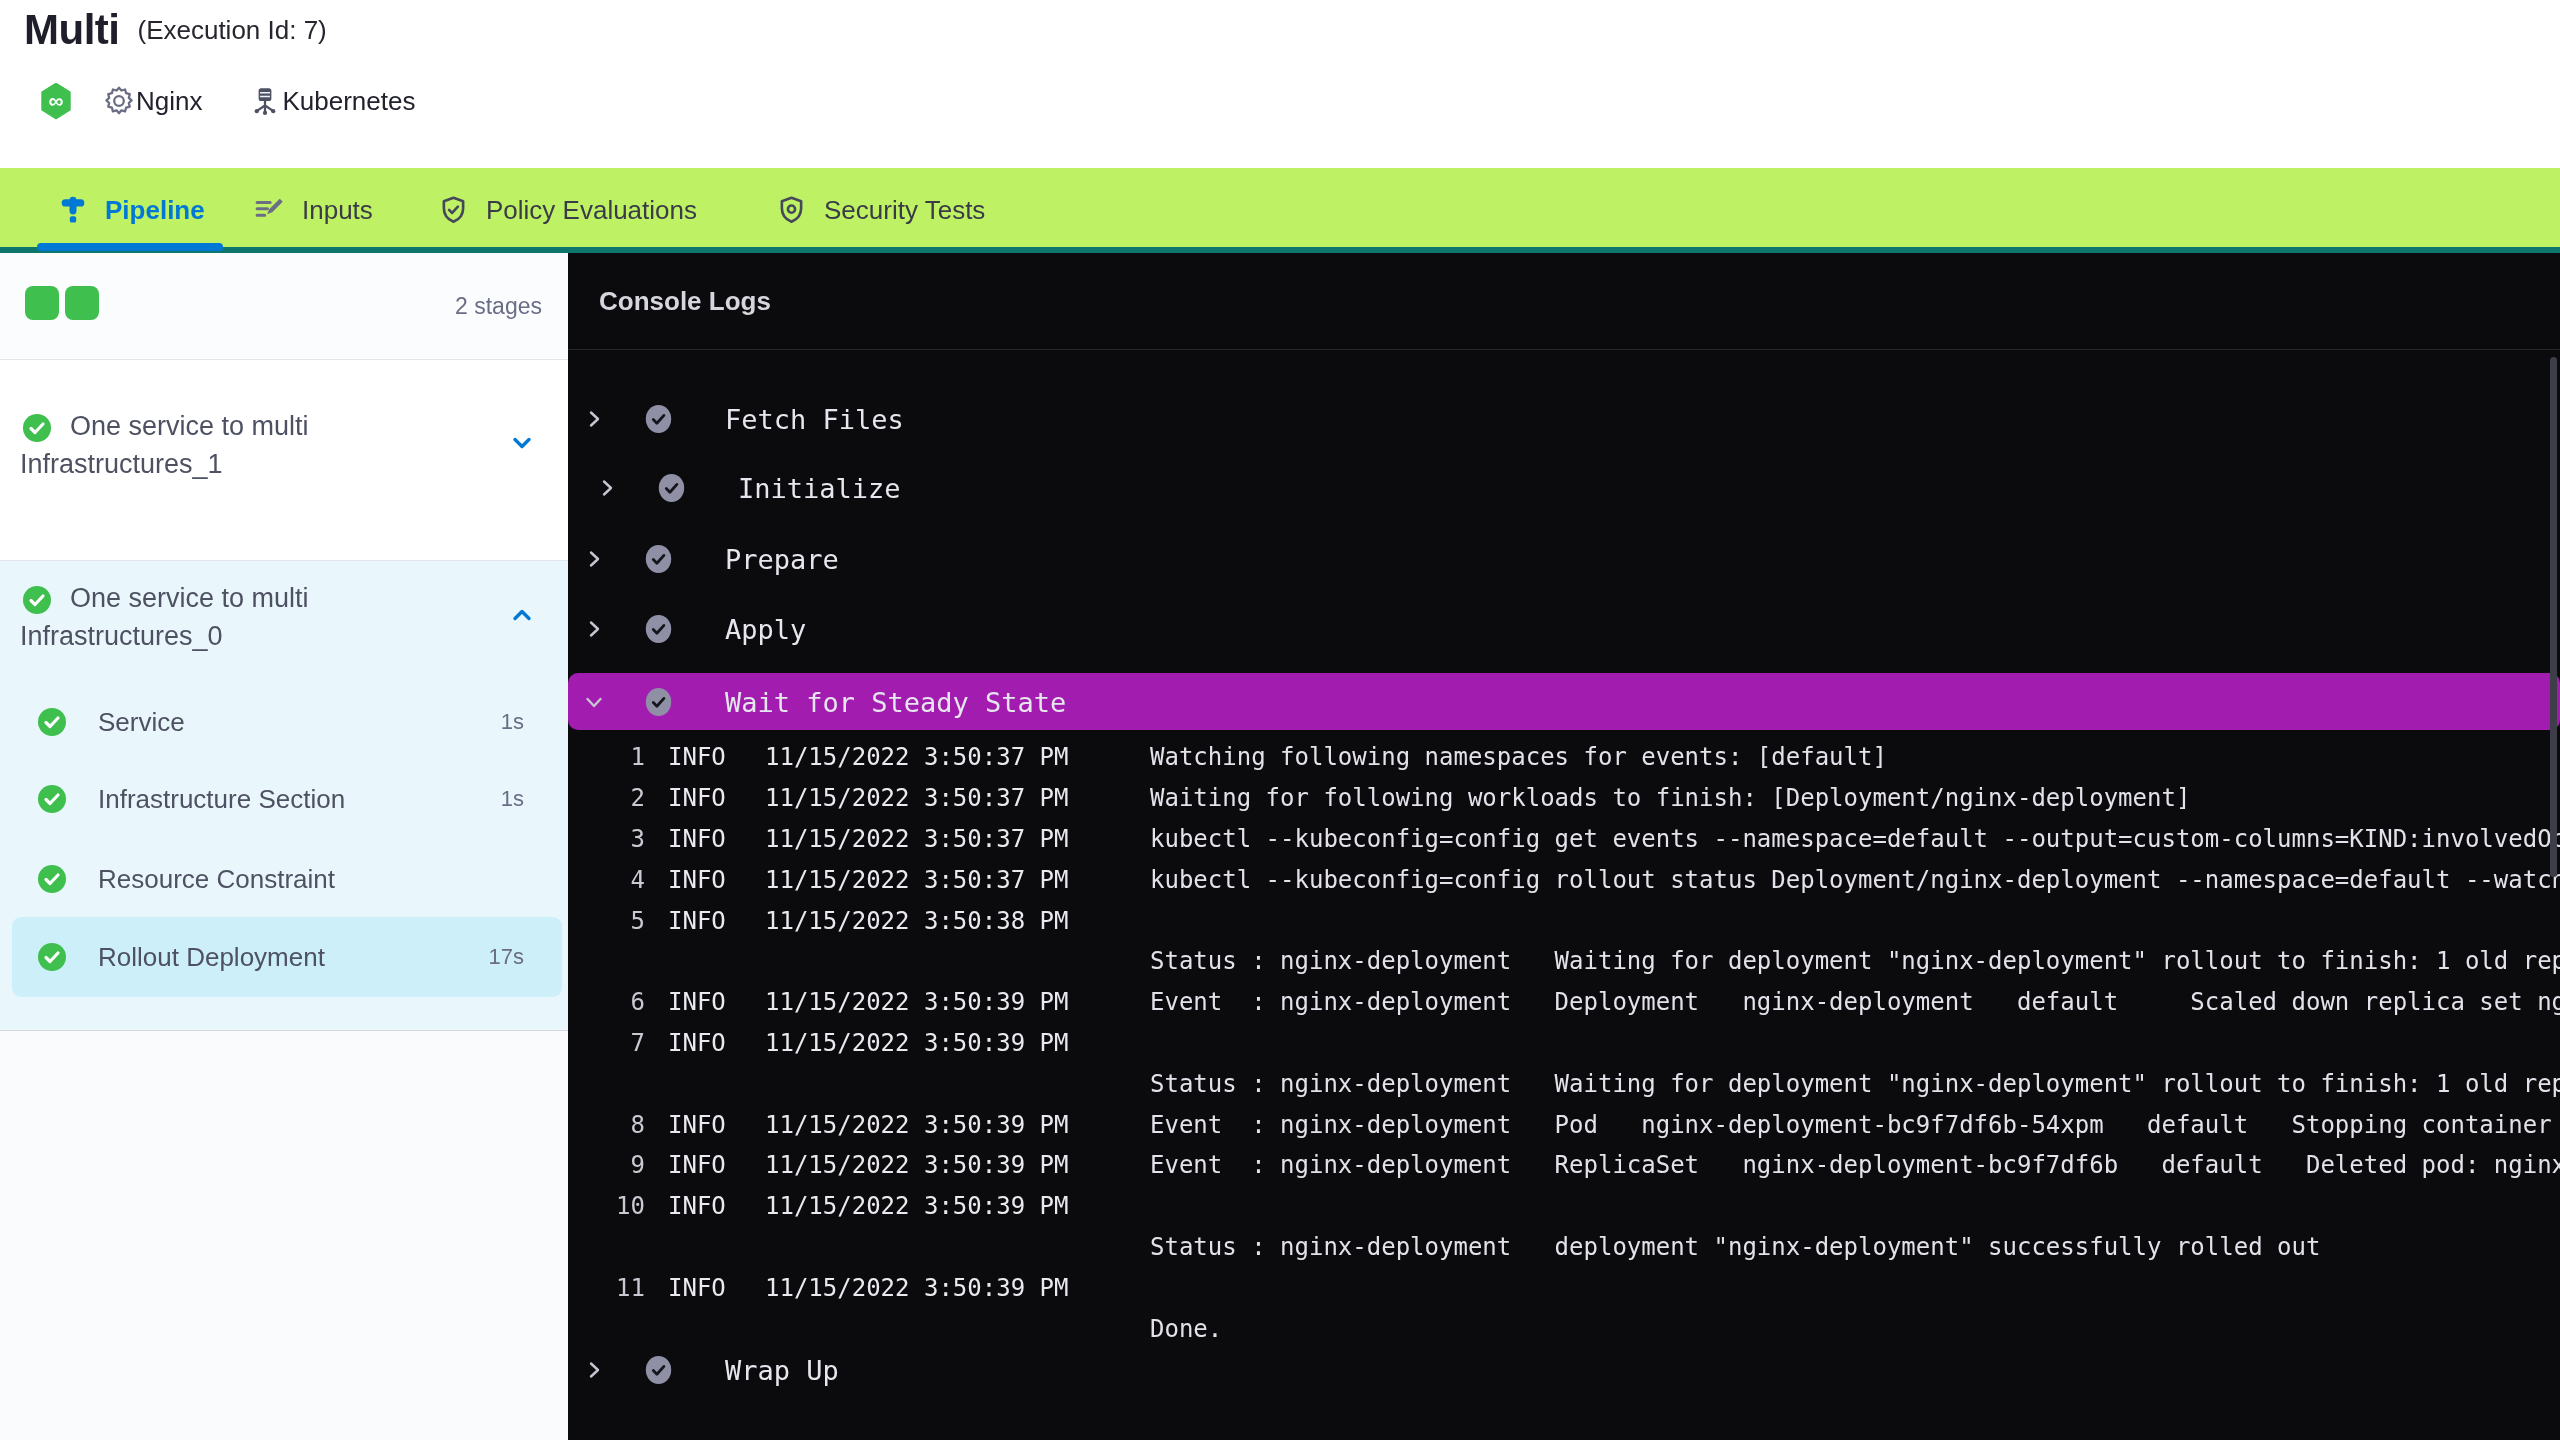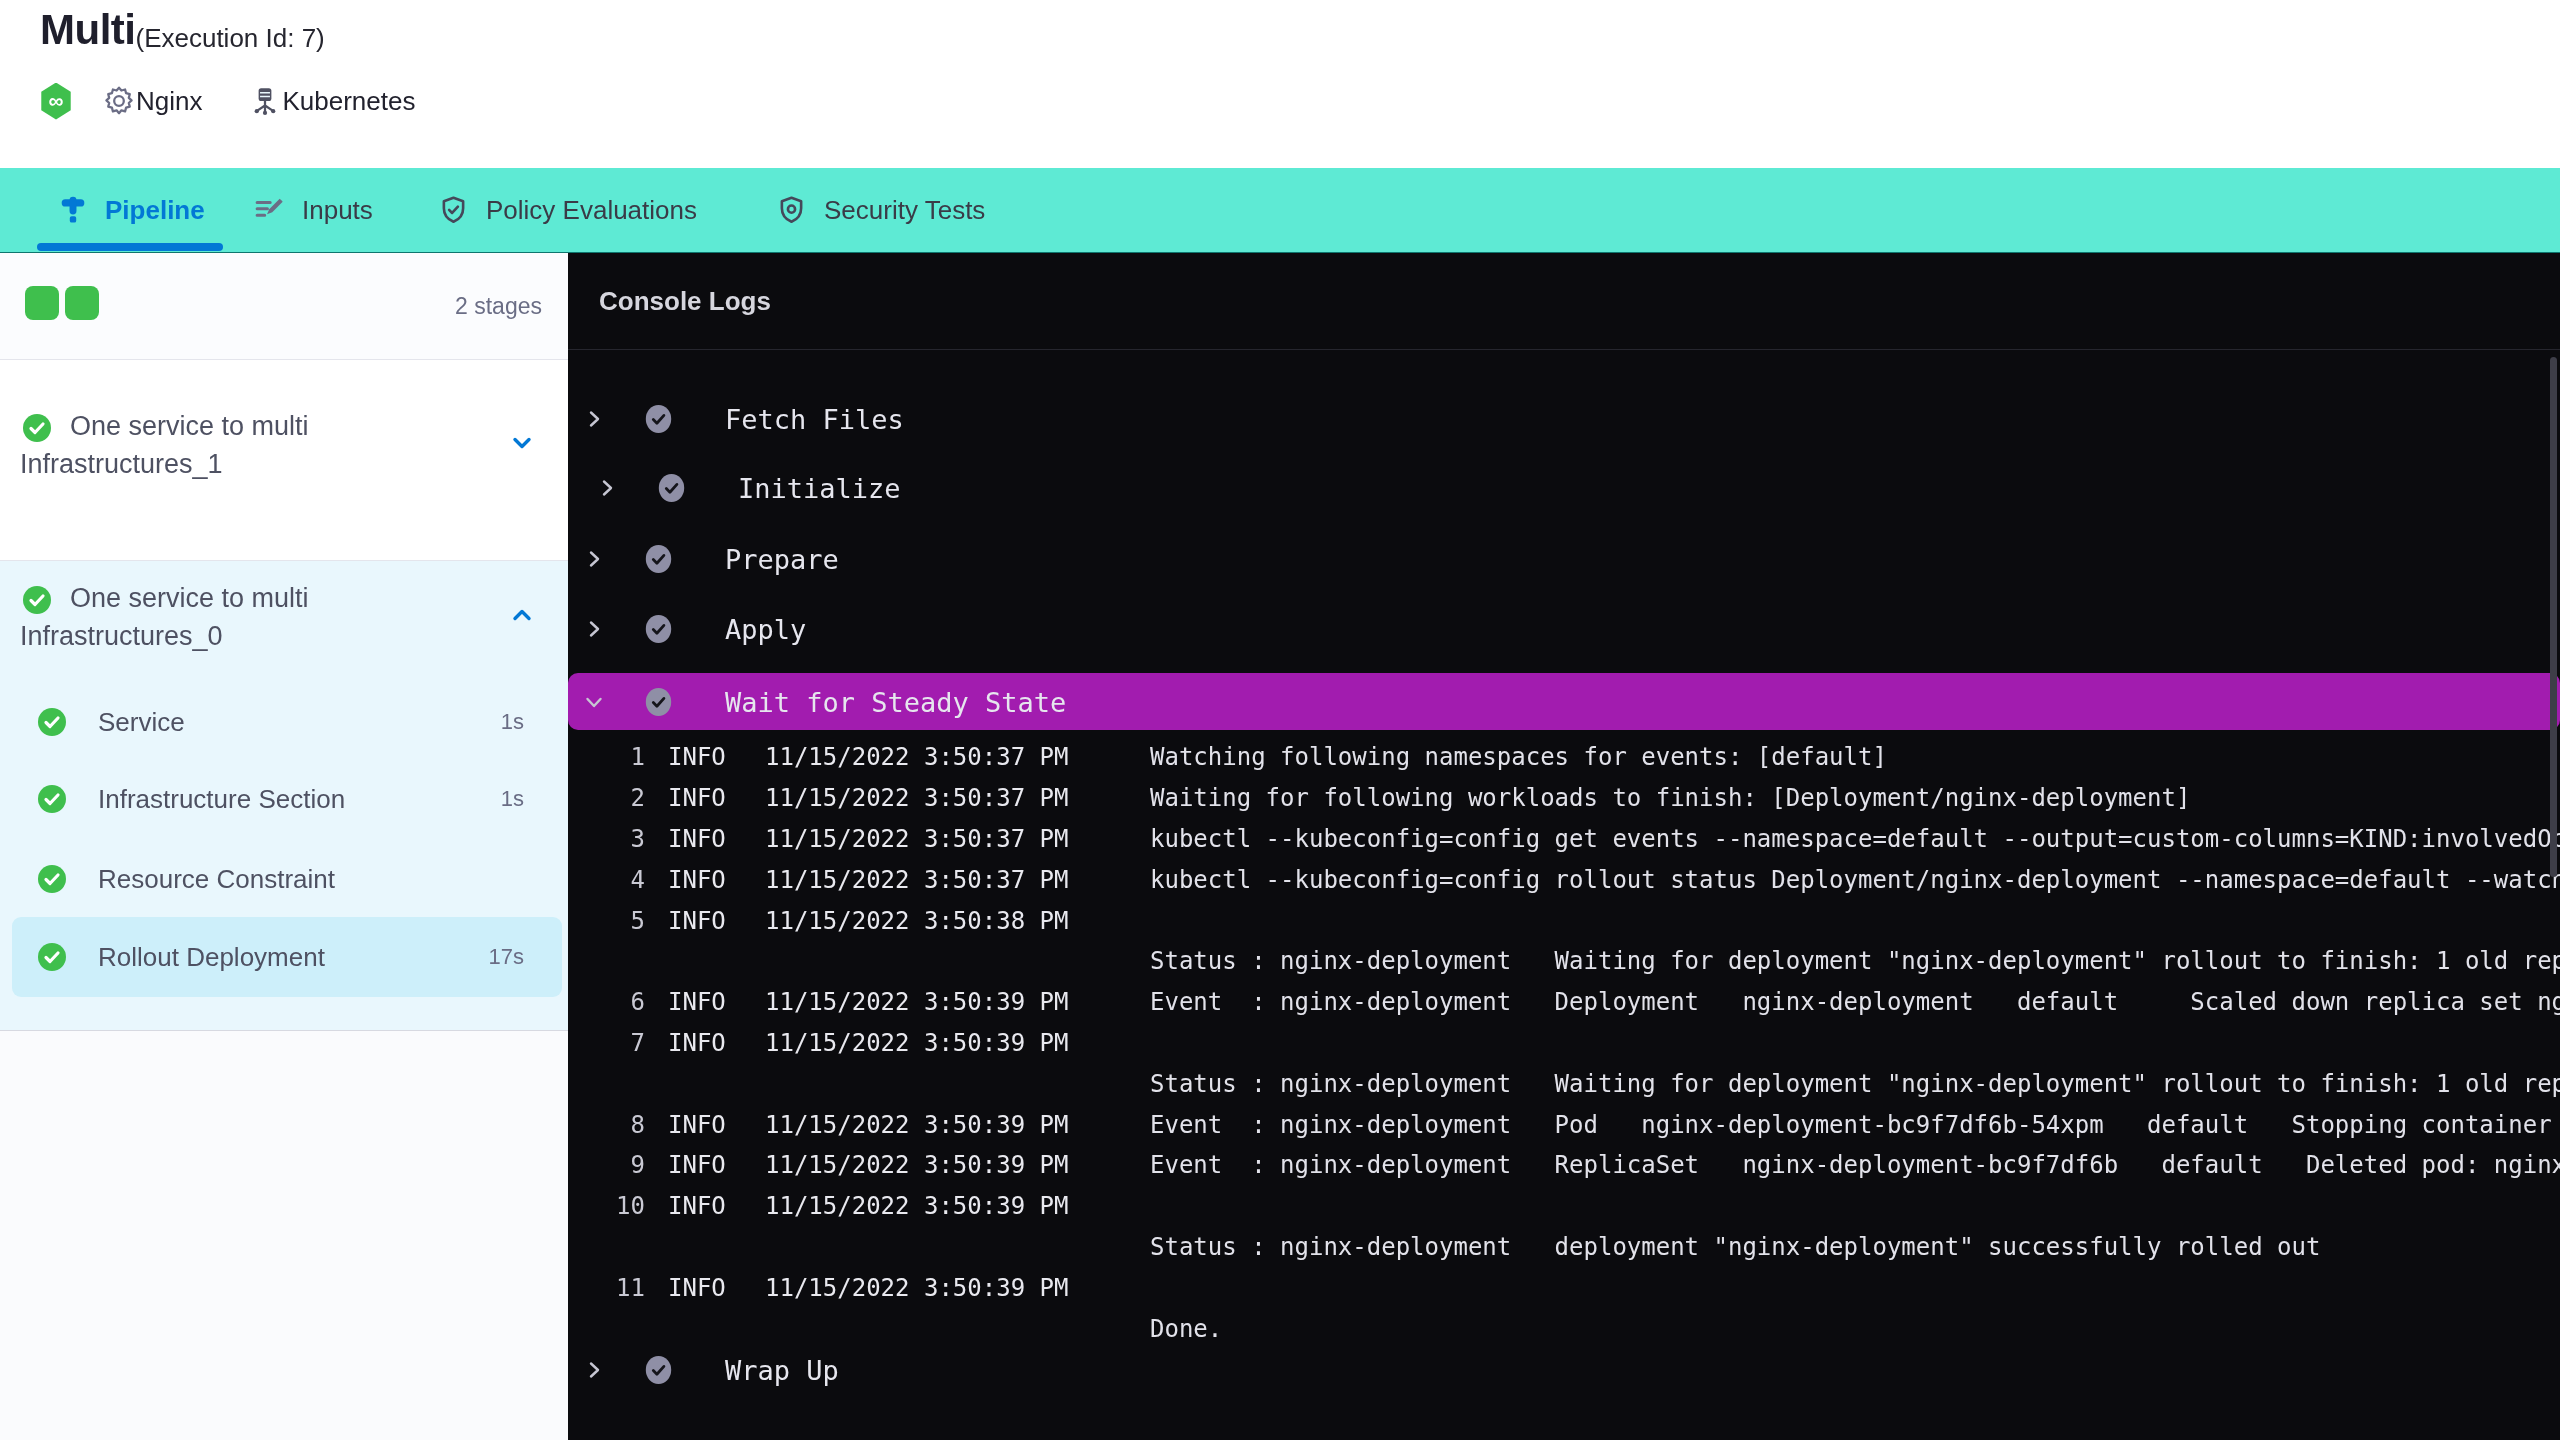--- a/index.html
+++ b/index.html
@@ -5,31 +5,31 @@
   * { box-sizing: border-box; }
   html,body { margin:0; padding:0; }
   body {
     width:2560px; height:1440px; position:relative; overflow:hidden;
     background:#ffffff; font-family:"Liberation Sans", sans-serif;
     -webkit-font-smoothing:antialiased;
   }
 
   
   #header { position:absolute; left:0; top:0; width:2560px; height:168px; background:#fff; }
-  .title-row { position:absolute; left:40px; top:6px; display:flex; align-items:flex-end; gap:0; }
+  .title-row { position:absolute; left:24px; top:6px; display:flex; align-items:center; gap:18px; }
   .page-title { margin:0; font-size:42px; font-weight:700; color:#1f1f2c; letter-spacing:-0.5px; }
   .exec-id { font-size:26px; color:#26262f; }
   .meta-row { position:absolute; left:40px; top:80px; height:42px; display:flex; align-items:center; }
   .hexagon { width:32px; height:37px; background:#3fbf4d; display:flex; align-items:center; justify-content:center;
     clip-path:polygon(50% 0,96% 25%,96% 75%,50% 100%,4% 75%,4% 25%); }
   .hexagon .inf { color:#fff; font-weight:700; font-size:21px; line-height:1; transform:translateY(-1px); }
   .meta-chip { display:flex; align-items:center; font-size:26px; color:#22222e; }
 
   
-  #tabbar { position:absolute; left:0; top:168px; width:2560px; height:85px; background:#5eead4; border-bottom:1px solid #0f766e; }
+  #tabbar { position:absolute; left:0; top:168px; width:2560px; height:85px; background:#bef264; border-bottom:6px solid #0f766e; }
   .tab { position:absolute; top:0; height:84px; display:flex; align-items:center; gap:16px; font-size:26px; color:#3a3b47; cursor:pointer; }
   .tab.active { color:#0278d5; font-weight:700; }
   .tab-underline { position:absolute; left:37px; top:75px; width:186px; height:8px; border-radius:5px; background:#0278d5; }
 
   
   #sidebar { position:absolute; left:0; top:253px; width:568px; bottom:0; background:#ffffff; }
   .stage-strip { position:absolute; left:0; top:0; width:568px; height:107px; background:#fbfcfe; border-bottom:1px solid #e4e5ec; }
   .sq { position:absolute; top:33px; width:34px; height:34px; border-radius:8px; background:#3fbf4d; }
   .stage-count { position:absolute; right:26px; top:40px; font-size:23px; color:#6a6d85; }
 

